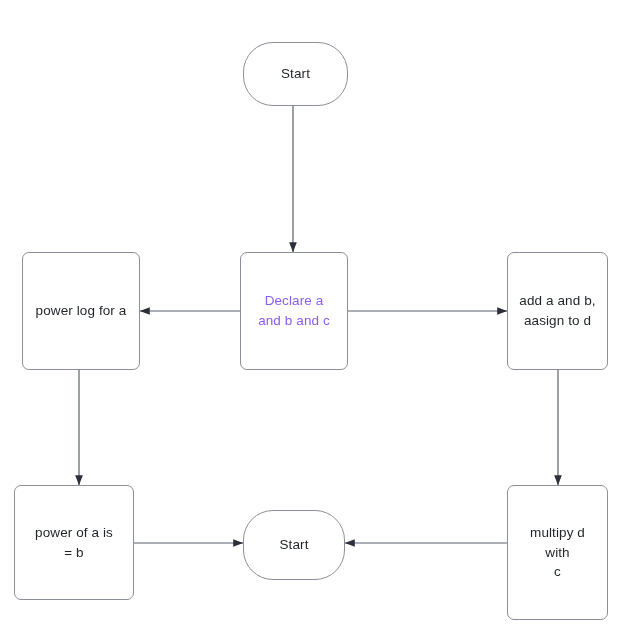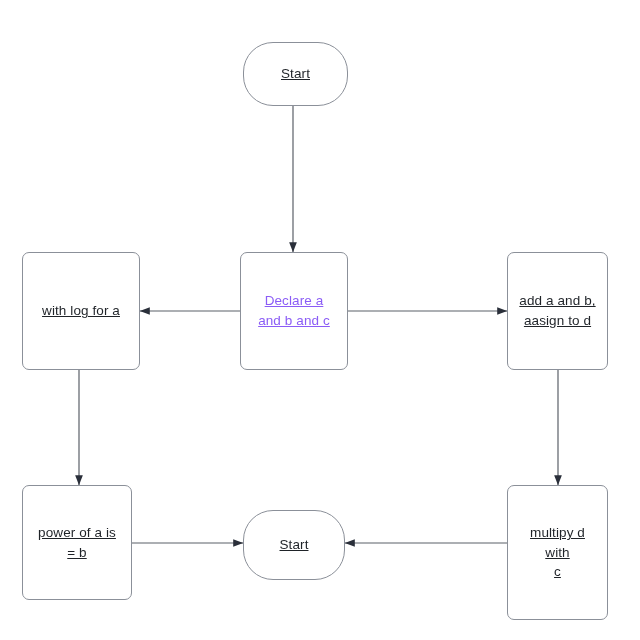--- a/index.html
+++ b/index.html
@@ -33,21 +33,20 @@
     border: 1px solid #8b9099;
     display: flex;
     align-items: center;
     justify-content: center;
     text-align: center;
     color: #1f2328;
     font-size: 13.5px;
     line-height: 1.45;
     letter-spacing: 0.1px;
     z-index: 2;
-    text-decoration: underline;
   }
   .node.process { border-radius: 7px; }
   .node.terminal { border-radius: 30px; }
   .node-label {
     display: block;
     padding: 0 8px;
     white-space: pre-line;
   }
 </style>
 </head>
@@ -72,27 +71,27 @@
   </svg>
   <div id="nodes">
       <div class="node terminal" style="left: 243px; top: 42px; width: 105px; height: 64px; border-color: rgb(139, 144, 153); color: rgb(31, 35, 40);">
         <span class="node-label">Start</span>
       </div>
       <div class="node process" style="left: 240px; top: 252px; width: 108px; height: 118px; border-color: rgb(139, 144, 153); color: #8b5cf6;">
         <span class="node-label">Declare a
 and b and c</span>
       </div>
       <div class="node process" style="left: 22px; top: 252px; width: 118px; height: 118px; border-color: rgb(139, 144, 153); color: rgb(31, 35, 40);">
-        <span class="node-label">with log for a</span>
+        <span class="node-label">power log for a</span>
       </div>
       <div class="node process" style="left: 507px; top: 252px; width: 101px; height: 118px; border-color: rgb(139, 144, 153); color: rgb(31, 35, 40); align-items: center;">
         <span class="node-label">add a and b,
 aasign to d</span>
       </div>
-      <div class="node process" style="left: 22px; top: 485px; width: 110px; height: 115px; border-color: rgb(139, 144, 153); color: rgb(31, 35, 40);">
+      <div class="node process" style="left: 14px; top: 485px; width: 120px; height: 115px; border-color: rgb(139, 144, 153); color: rgb(31, 35, 40);">
         <span class="node-label">power of a is
 = b</span>
       </div>
       <div class="node terminal" style="left: 243px; top: 510px; width: 102px; height: 70px; border-color: rgb(139, 144, 153); color: rgb(31, 35, 40);">
         <span class="node-label">Start</span>
       </div>
       <div class="node process" style="left: 507px; top: 485px; width: 101px; height: 135px; border-color: rgb(139, 144, 153); color: rgb(31, 35, 40);">
         <span class="node-label">multipy d with
 c</span>
       </div>

